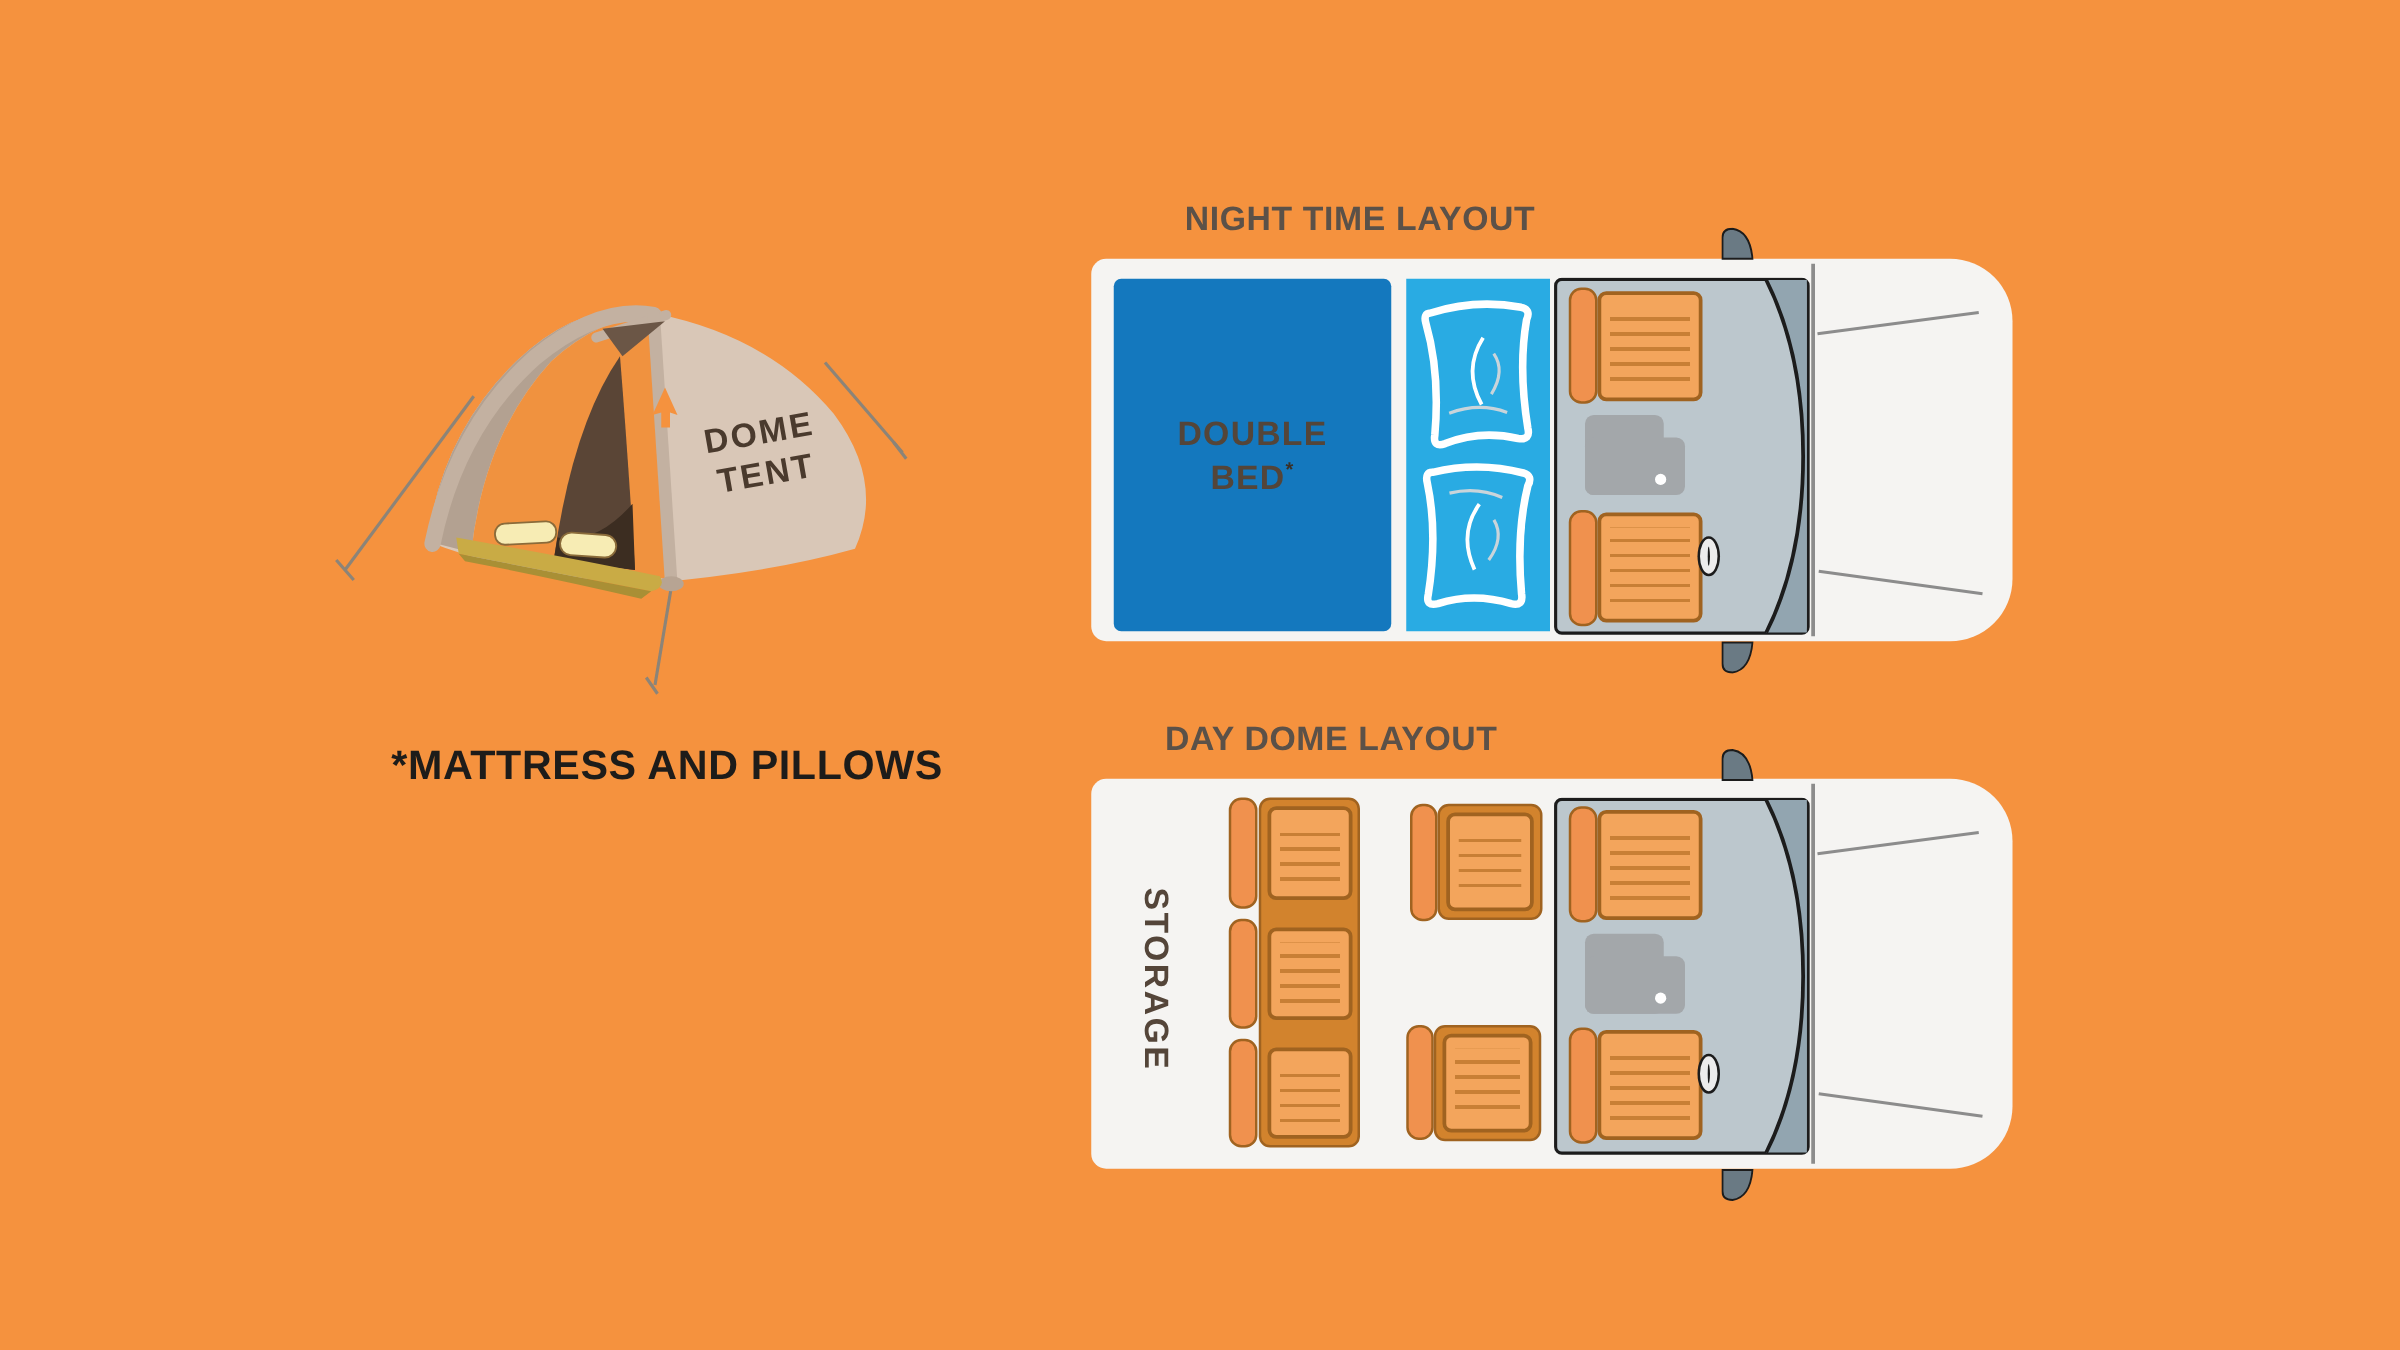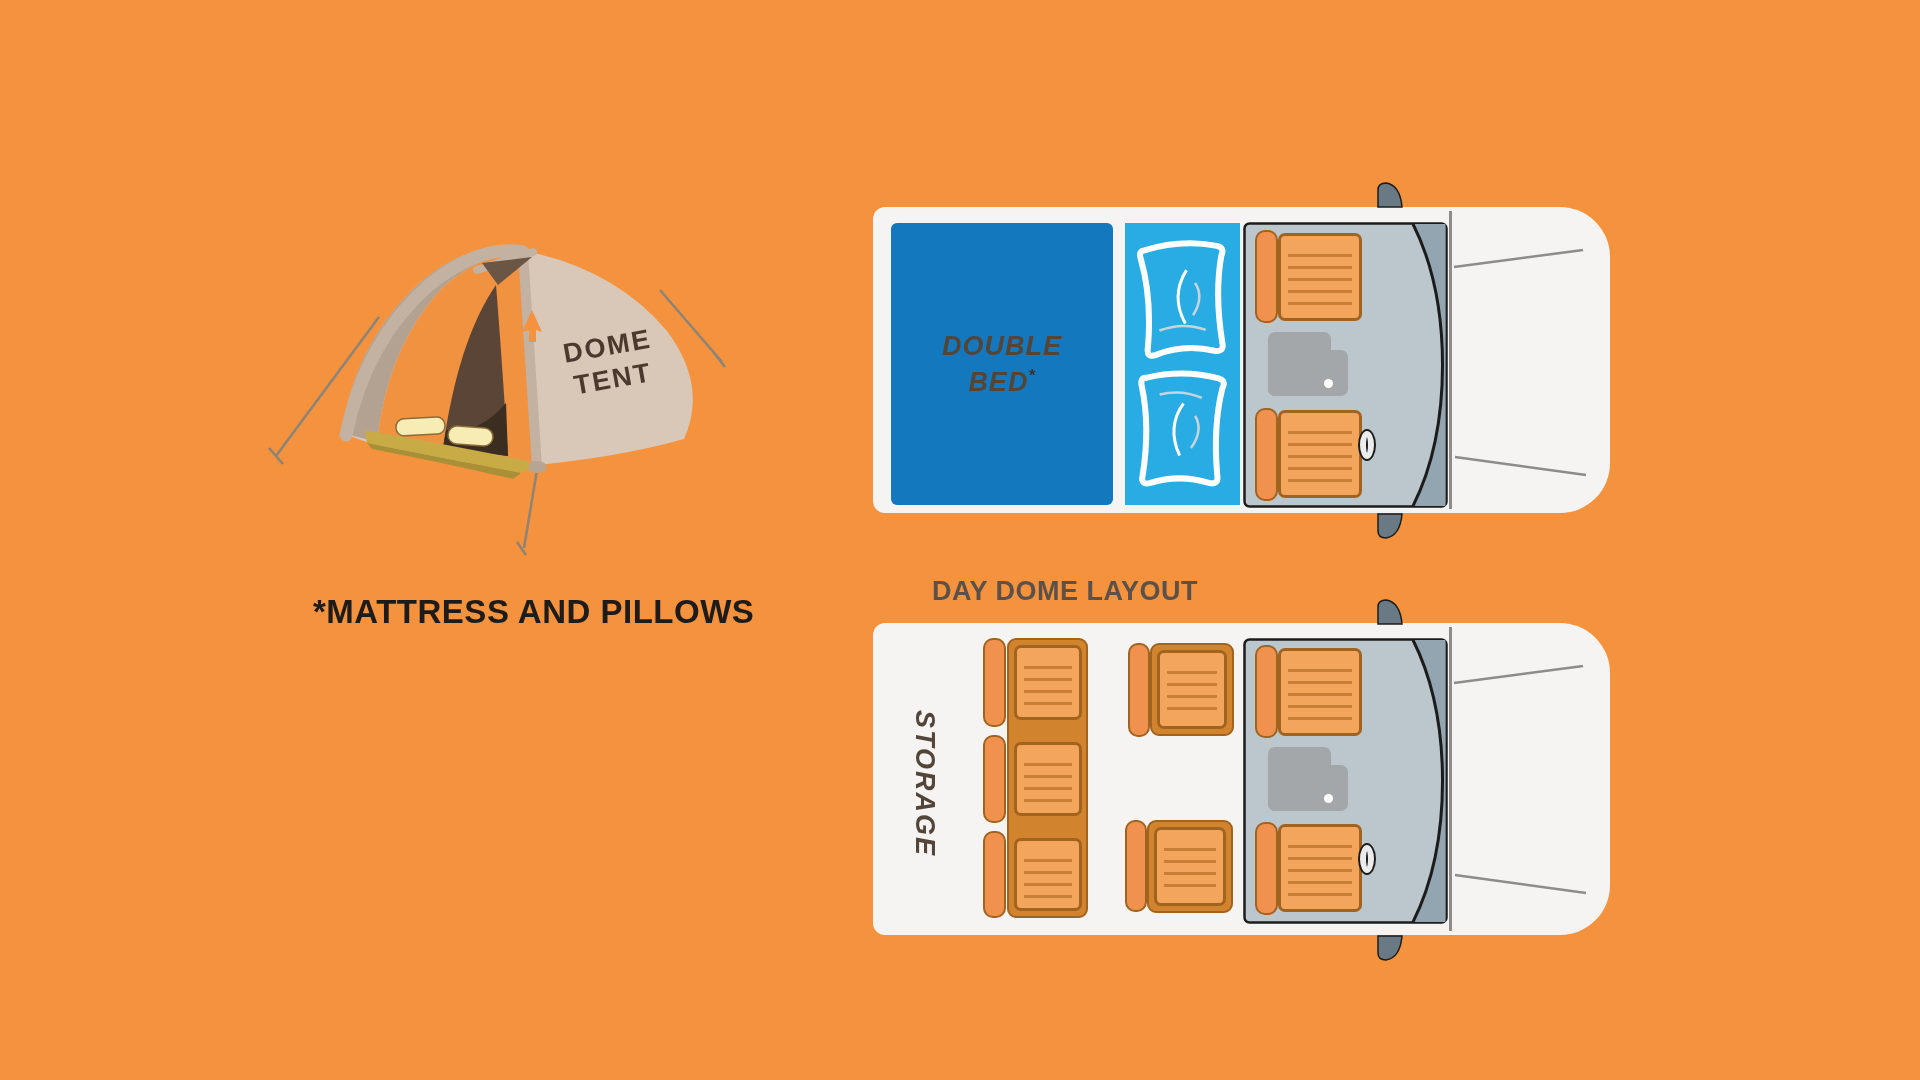--- a/index.html
+++ b/index.html
@@ -16,21 +16,21 @@
   html,body{width:1920px;height:1080px;}
   body{font-family:"Liberation Sans",sans-serif;}
   .canvas{position:relative;width:1920px;height:1080px;background:var(--bg);overflow:hidden;}
 
   .layout-title{position:absolute;text-align:center;font-weight:bold;font-size:27px;
     letter-spacing:.5px;color:var(--titleColor);}
   .night-title{left:873px;top:160px;width:430px;}
   .day-title{left:850px;top:576px;width:430px;}
 
   .van{position:absolute;left:873px;width:737px;background:var(--van);
-    border-radius:12px 50px 50px 12px;font-style:italic;}
+    border-radius:12px 50px 50px 12px;}
   .van-night{top:207px;height:306px;}
   .van-day{top:623px;height:312px;}
 
   .bed{position:absolute;left:18px;top:16px;width:222px;height:282px;background:var(--bed);
     border-radius:6px;display:flex;align-items:center;justify-content:center;}
   .bed-text{text-align:center;font-weight:bold;font-size:27px;line-height:30px;
     letter-spacing:1px;color:var(--labelBrown);}
   .bed-text sup{font-size:16px;color:#3a3027;}
 
   .pillow-strip{position:absolute;left:252px;top:16px;width:115px;height:282px;background:var(--pillow);}
@@ -118,20 +118,21 @@
     <g transform="rotate(-10 395 172)">
       <text x="395" y="165" text-anchor="middle">DOME</text>
       <text x="395" y="198" text-anchor="middle">TENT</text>
     </g>
   </svg>
 
   <div class="note">
     <div>*MATTRESS AND PILLOWS</div>
   </div>
 
+  <div class="layout-title night-title">NIGHT TIME LAYOUT</div>
 
   <div class="van van-night">
 
     <div class="bed">
       <div class="bed-text">
         <div>DOUBLE</div>
         <div><span>BED</span><sup>*</sup></div>
       </div>
     </div>
 

